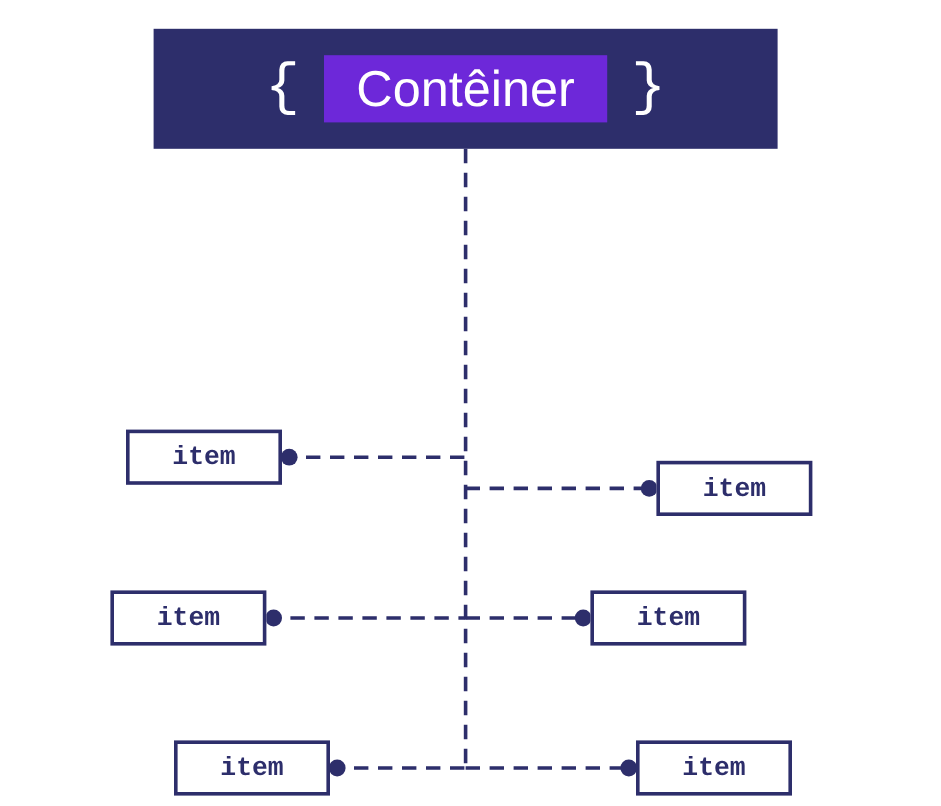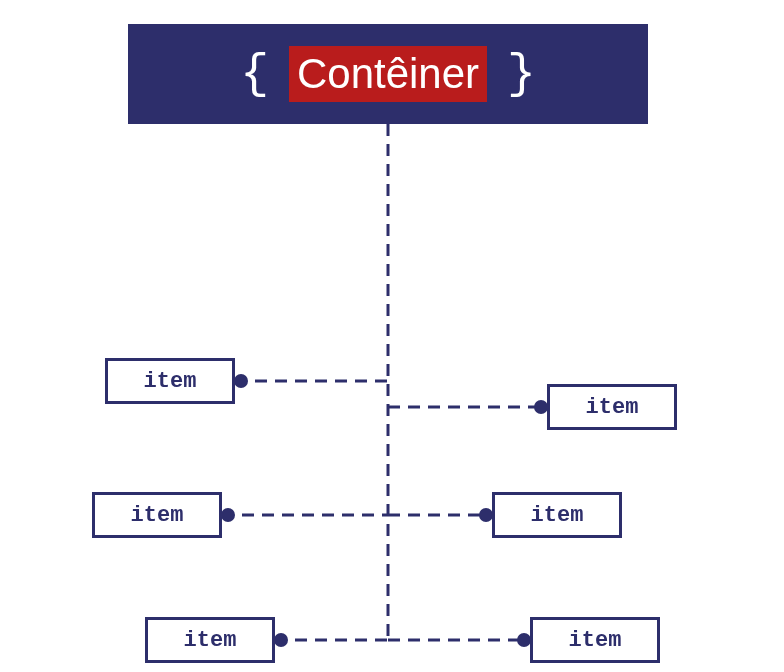--- a/index.html
+++ b/index.html
@@ -22,25 +22,25 @@
       justify-content: center;
       gap: 20px;
     }
     .brace {
       color: #ffffff;
       font-size: 48px;
       font-weight: normal;
       font-family: 'Courier New', monospace;
     }
     .container-label {
-      background: #b91c1c;
+      background: #6d28d9;
       color: #ffffff;
       font-size: 42px;
       font-family: Arial, sans-serif;
-      padding: 4px 8px;
+      padding: 4px 27px;
     }
     .item-box {
       position: absolute;
       width: 130px;
       height: 46px;
       background: #ffffff;
       border: 3px solid #2d2e6b;
       display: flex;
       align-items: center;
       justify-content: center;

